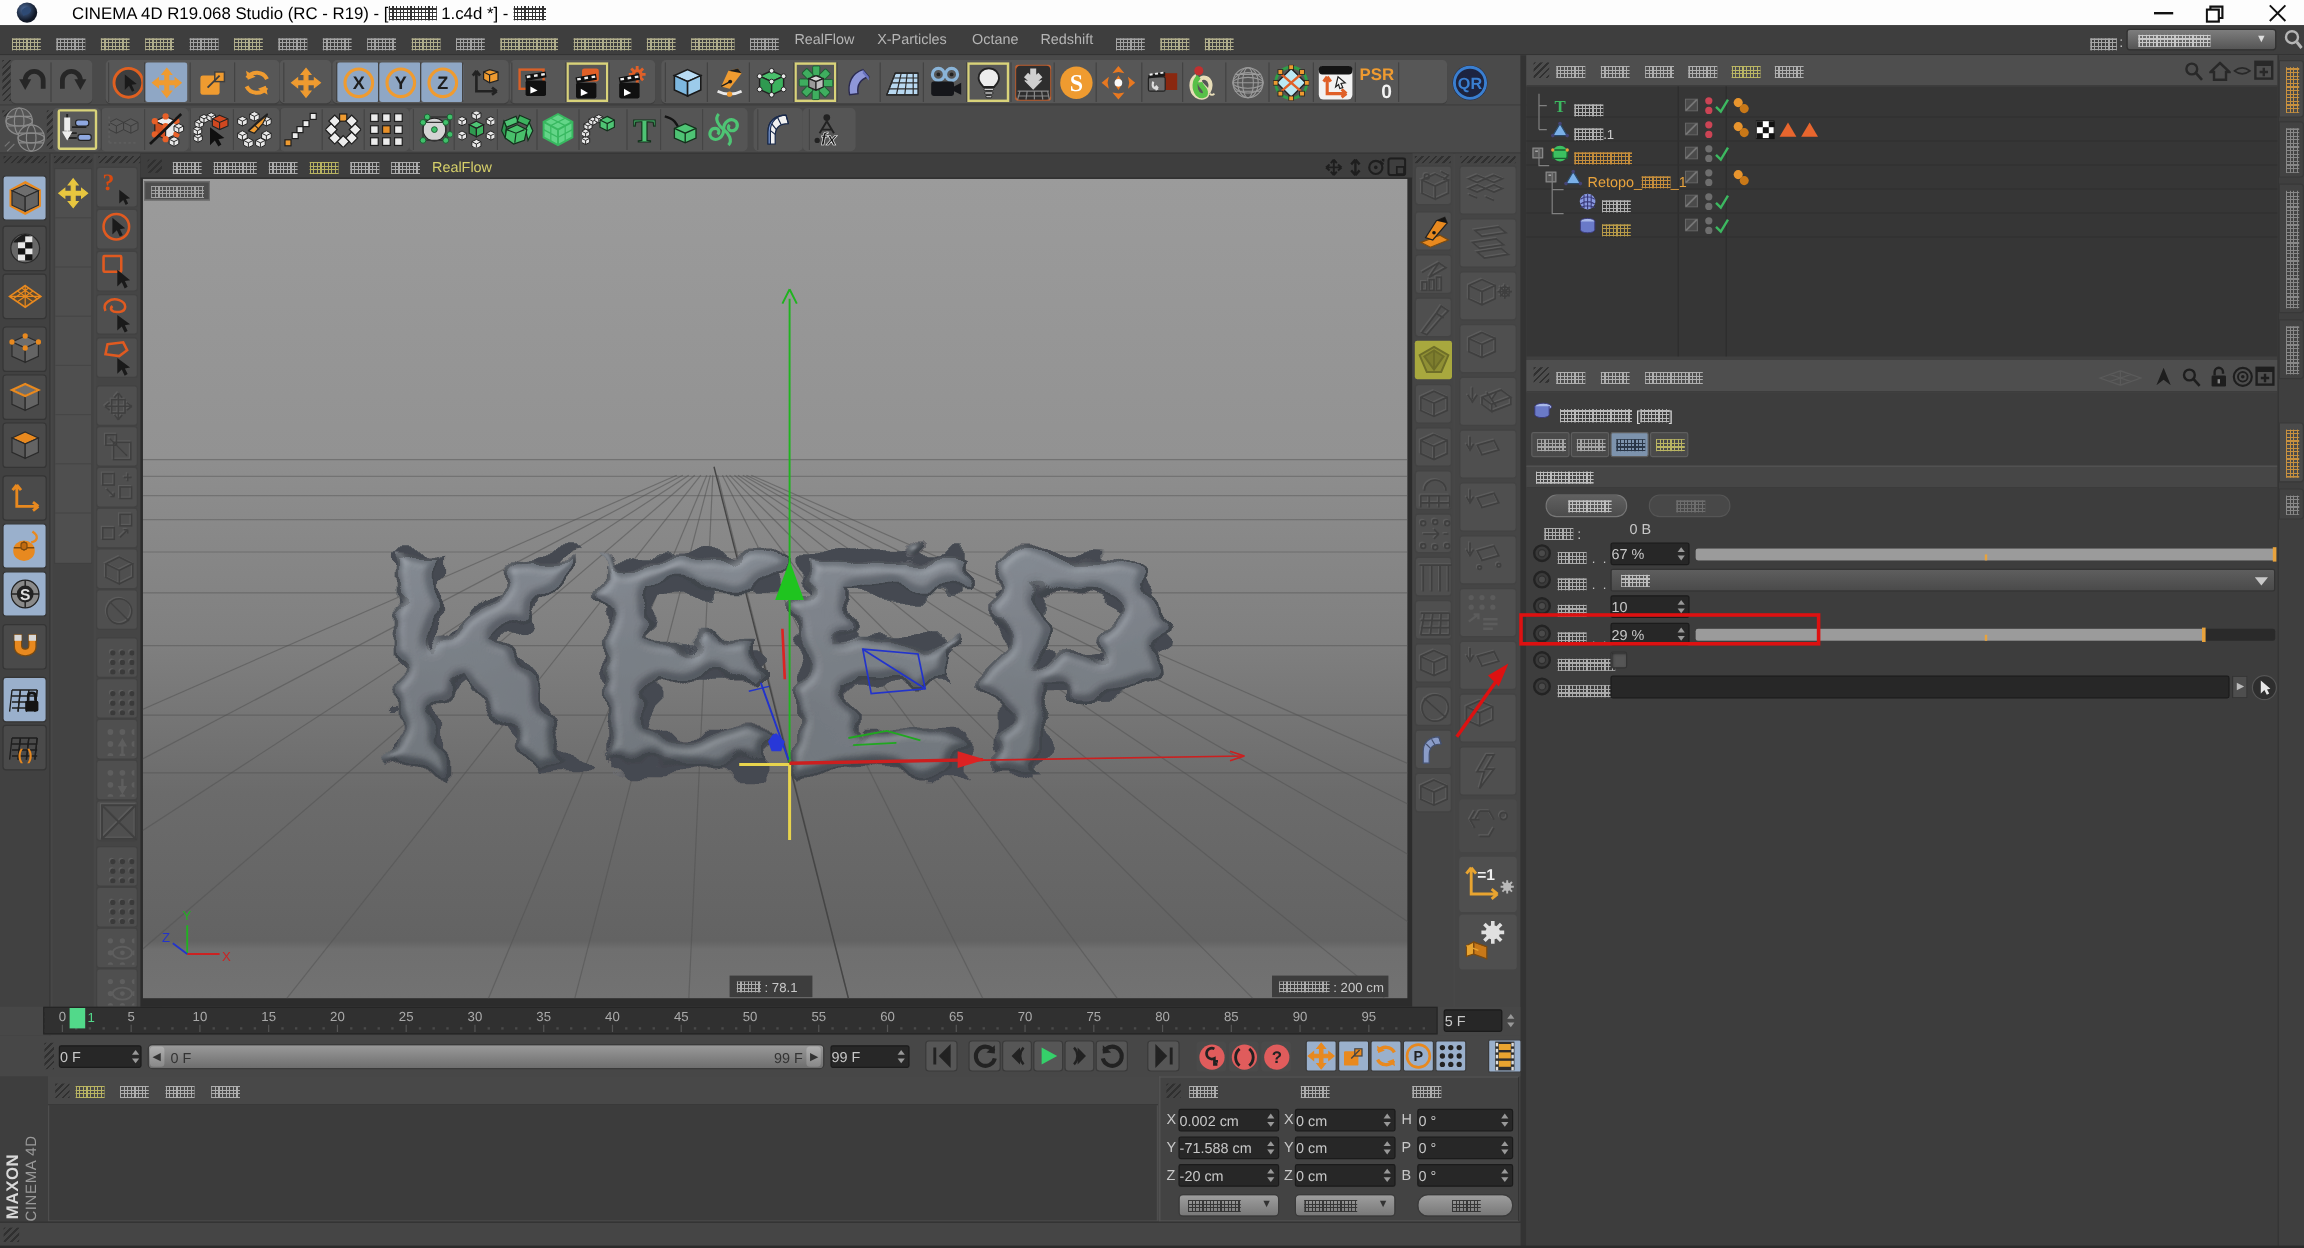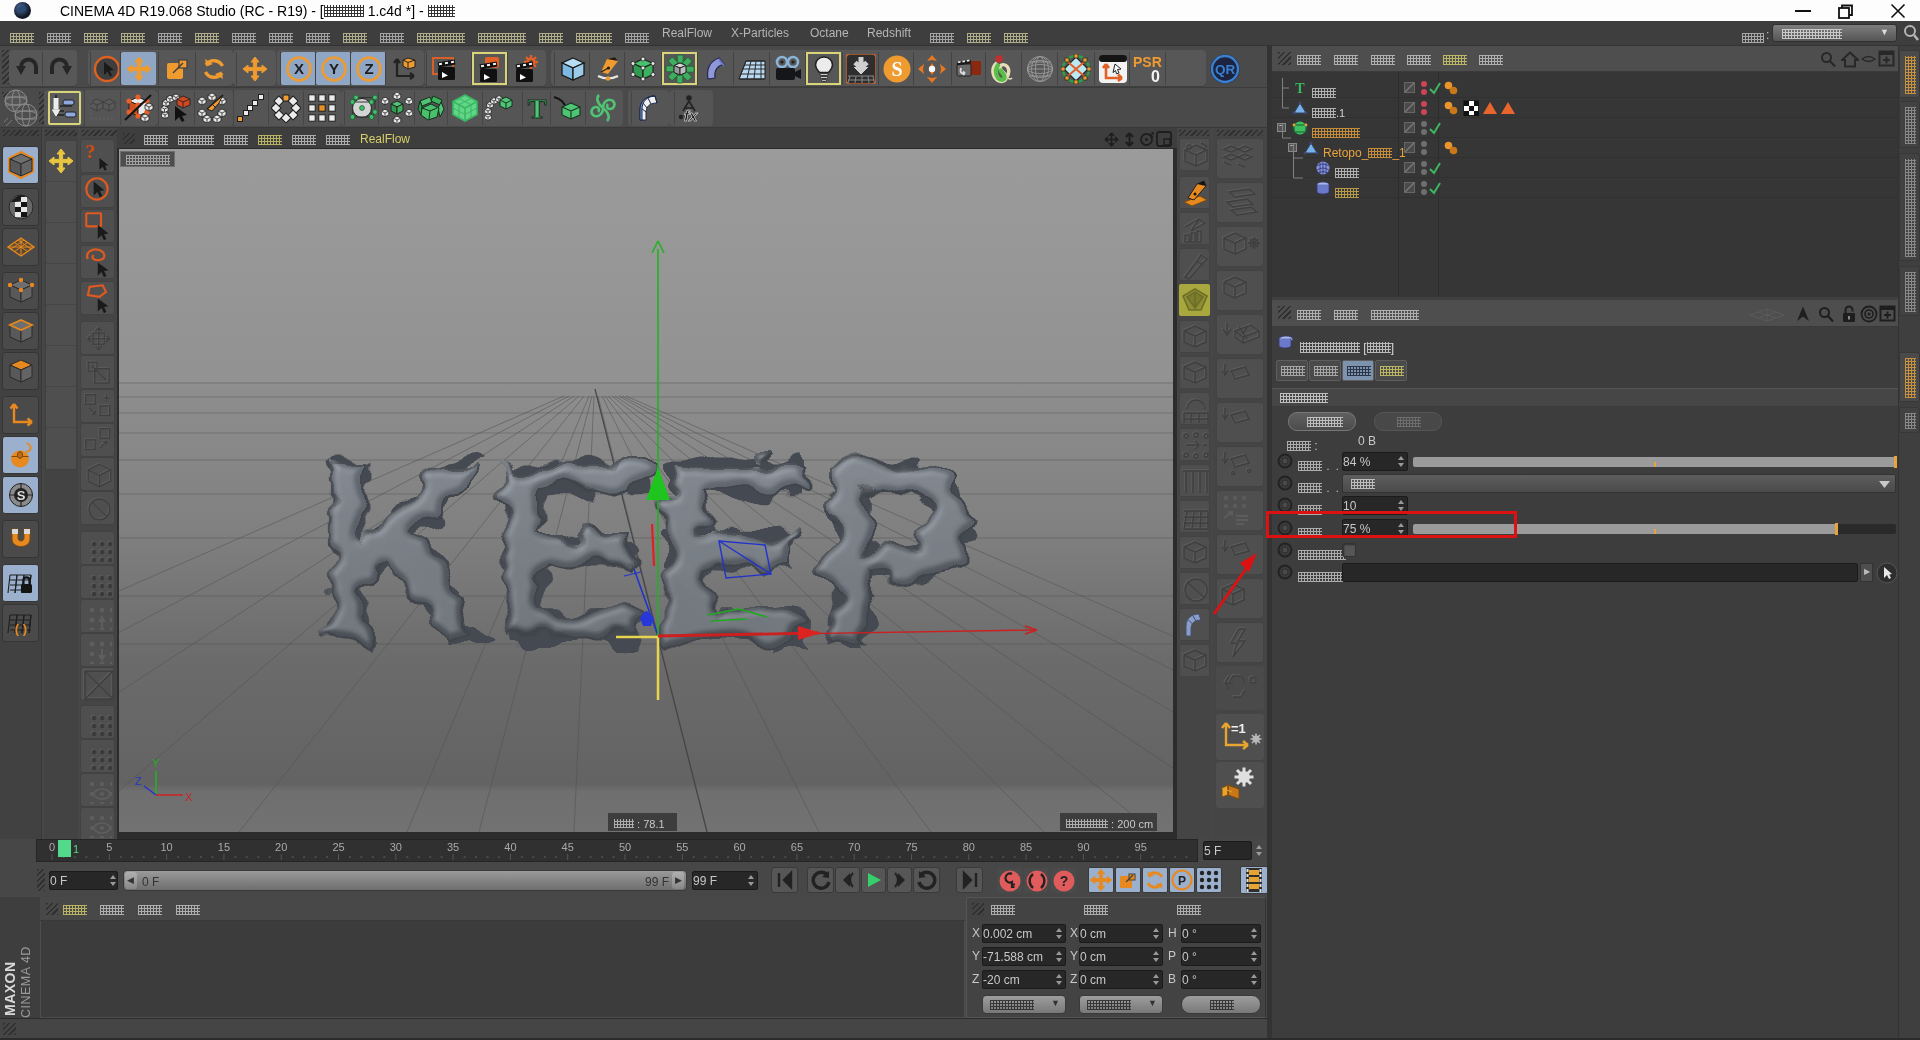--- a/index.html
+++ b/index.html
@@ -1924,21 +1924,21 @@
 <div class="a" style="left:1374px;top:412px;width:68px;height:19px;background:#484848;border:1px solid #555;border-radius:9px">
     <span style="position:absolute;left:22px;top:4px;font-size:0;line-height:0"><span class="h" style="width:24px;height:10px;color:#777;"></span></span>
   </div>
 <div class="a" style="left:1287px;top:436px"><span class="h" style="width:24px;height:10px;color:#c8c8c8;"></span><span style="color:#c8c8c8;font-size:12px"> :</span></div>
 <div class="a tx" style="left:1358px;top:434px;color:#c8c8c8;font-size:12px">0 B</div>
 <svg class="a" style="left:1277px;top:453px;" width="16" height="16">
     <circle cx="8" cy="8" r="6.5" fill="#3a3a3a" stroke="#232323" stroke-width="2"></circle>
     <circle cx="8" cy="8" r="3" fill="#4a4a4a" stroke="#2e2e2e"></circle>
   </svg>
 <div class="a" style="left:1298px;top:456px"><span class="h" style="width:24px;height:10px;color:#c8c8c8;"></span><span style="color:#c8c8c8;font-size:11px;letter-spacing:1.5px"> . . .</span></div>
-<div class="box" style="left:1342px;top:452px;width:66px;height:19px;line-height:18px">84 %</div>
+<div class="box" style="left:1342px;top:452px;width:66px;height:19px;line-height:18px">67 %</div>
 <svg class="a" style="left:1396px;top:453px;" width="10" height="17">
     <path d="M5 3 L8 7 L2 7 Z" fill="#999"></path>
     <path d="M5 14 L8 10 L2 10 Z" fill="#999"></path>
   </svg>
 <div class="a" style="left:1413px;top:457px;width:483px;height:10px;background:#2a2a2a;border-radius:2px"></div>
 <div class="a" style="left:1413px;top:457px;width:483px;height:10px;background:#9b9b9b;border-radius:2px"></div>
 <div class="a" style="left:1894px;top:456px;width:3px;height:12px;background:#e8a33d"></div>
 <div class="a" style="left:1654px;top:462px;width:2px;height:5px;background:#e8a33d"></div>
 <svg class="a" style="left:1277px;top:475px;" width="16" height="16">
     <circle cx="8" cy="8" r="6.5" fill="#3a3a3a" stroke="#232323" stroke-width="2"></circle>
@@ -1957,21 +1957,21 @@
 <div class="box" style="left:1342px;top:496px;width:66px;height:19px;line-height:18px">10</div>
 <svg class="a" style="left:1396px;top:497px;" width="10" height="17">
     <path d="M5 3 L8 7 L2 7 Z" fill="#999"></path>
     <path d="M5 14 L8 10 L2 10 Z" fill="#999"></path>
   </svg>
 <svg class="a" style="left:1277px;top:520px;" width="16" height="16">
     <circle cx="8" cy="8" r="6.5" fill="#3a3a3a" stroke="#232323" stroke-width="2"></circle>
     <circle cx="8" cy="8" r="3" fill="#4a4a4a" stroke="#2e2e2e"></circle>
   </svg>
 <div class="a" style="left:1298px;top:523px"><span class="h" style="width:24px;height:10px;color:#c8c8c8;"></span><span style="color:#c8c8c8;font-size:11px;letter-spacing:1.5px"> . . .</span></div>
-<div class="box" style="left:1342px;top:519px;width:66px;height:19px;line-height:18px">75 %</div>
+<div class="box" style="left:1342px;top:519px;width:66px;height:19px;line-height:18px">29 %</div>
 <svg class="a" style="left:1396px;top:520px;" width="10" height="17">
     <path d="M5 3 L8 7 L2 7 Z" fill="#999"></path>
     <path d="M5 14 L8 10 L2 10 Z" fill="#999"></path>
   </svg>
 <div class="a" style="left:1413px;top:524px;width:483px;height:10px;background:#2a2a2a;border-radius:2px"></div>
 <div class="a" style="left:1413px;top:524px;width:424px;height:10px;background:#9b9b9b;border-radius:2px"></div>
 <div class="a" style="left:1835px;top:523px;width:3px;height:12px;background:#e8a33d"></div>
 <div class="a" style="left:1654px;top:529px;width:2px;height:5px;background:#e8a33d"></div>
 <svg class="a" style="left:1277px;top:542px;" width="16" height="16">
     <circle cx="8" cy="8" r="6.5" fill="#3a3a3a" stroke="#232323" stroke-width="2"></circle>

